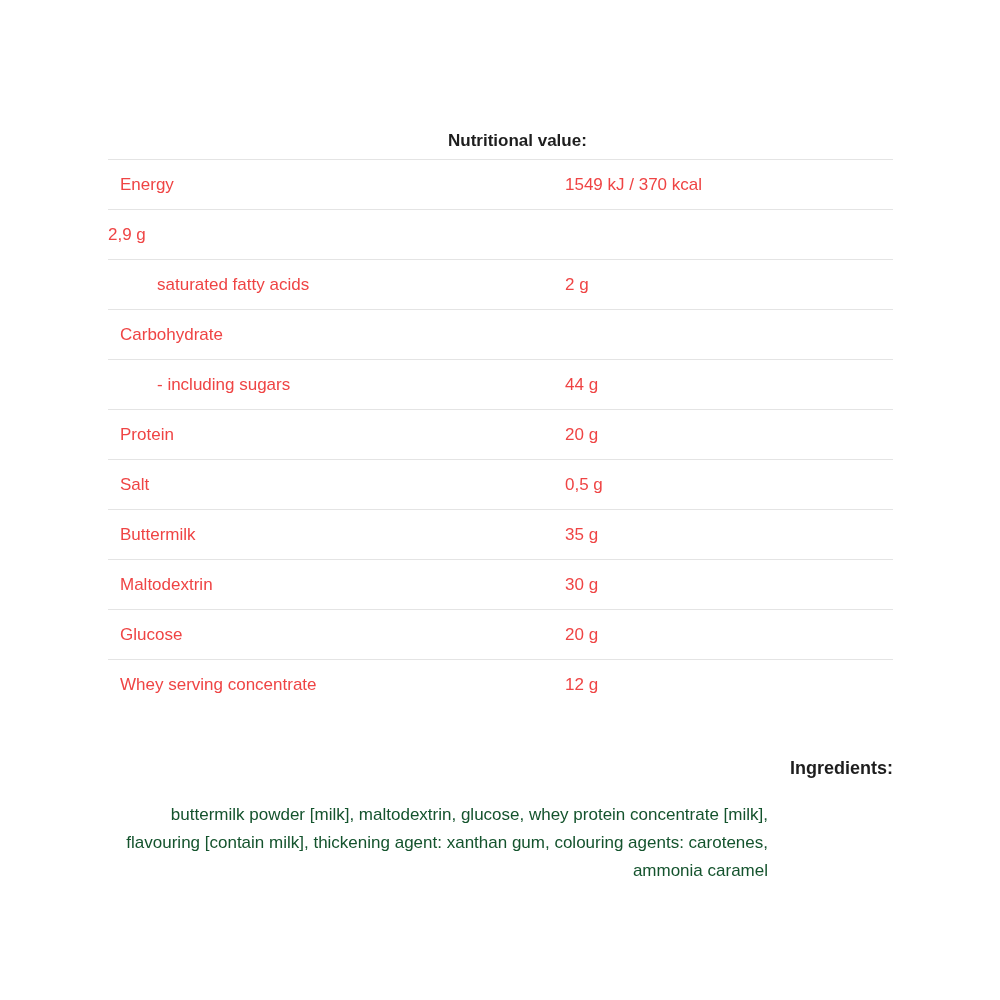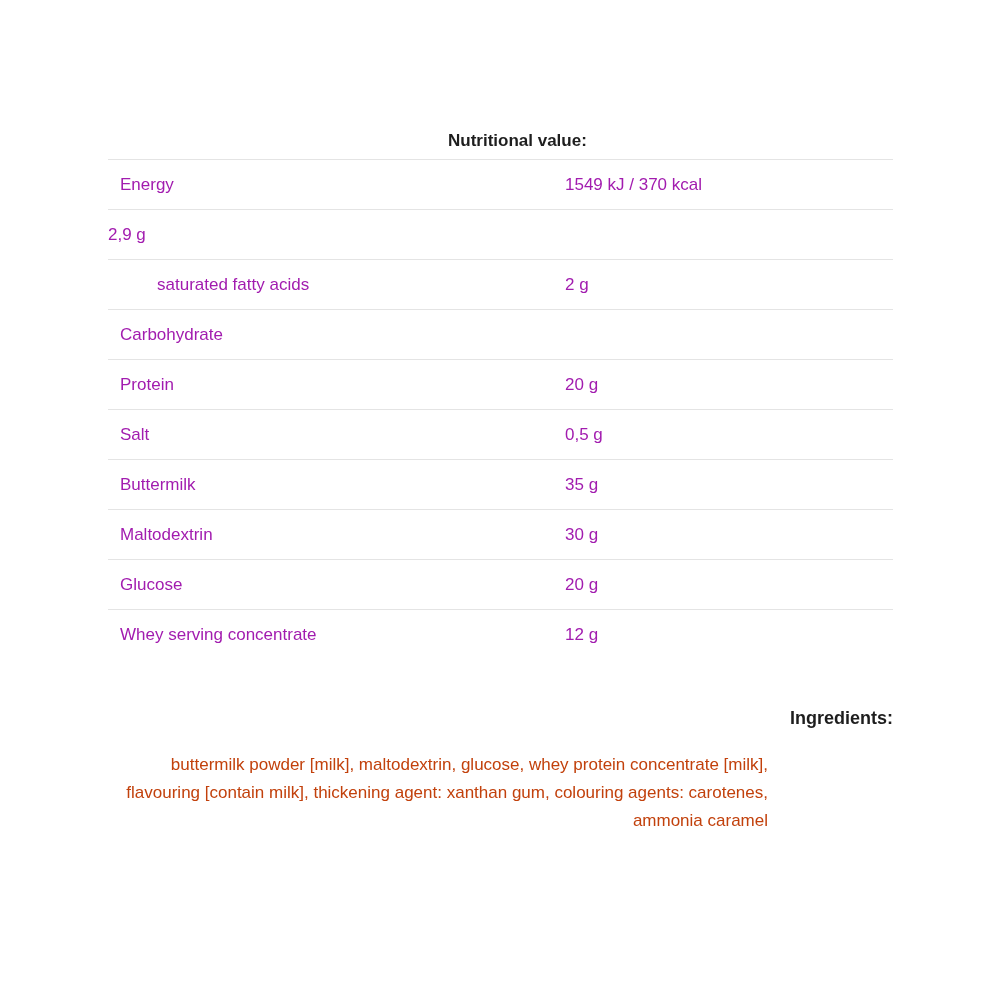--- a/index.html
+++ b/index.html
@@ -16,21 +16,21 @@
     width: 785px;
   }
   
   .ntable { width: 100%; }
   .trow {
     display: flex;
     align-items: center;
     height: 50px;
     border-bottom: 1px solid #e4e4e4;
     font-size: 17px;
-    color: #a21caf;
+    color: #ef4444;
   }
   .trow.header {
     height: 38px;
     font-weight: 700;
     color: #1e1e1e;
     justify-content: flex-end;
   }
   .trow.last { border-bottom: none; }
   .col-label {
     width: 457px;
@@ -43,21 +43,21 @@
   .ingredients { margin-top: 48px; text-align: right; }
   .ingredients-heading {
     font-size: 18px;
     font-weight: 700;
     color: #1e1e1e;
     margin-bottom: 22px;
   }
   .ingredients-text {
     font-size: 17px;
     line-height: 28px;
-    color: #c2410c;
+    color: #14532d;
     max-width: 660px;
   }
 </style>
 </head>
 <body>
 
 <div class="content">
 
   <div class="ntable">
 
@@ -76,20 +76,24 @@
 
     <div class="trow indent">
       <div class="col-label">saturated fatty acids</div>
       <div class="col-value">2 g</div>
     </div>
 
     <div class="trow">
       <div class="col-label">Carbohydrate</div>
     </div>
 
+    <div class="trow indent">
+      <div class="col-label">- including sugars</div>
+      <div class="col-value">44 g</div>
+    </div>
 
     <div class="trow">
       <div class="col-label">Protein</div>
       <div class="col-value">20 g</div>
     </div>
 
     <div class="trow">
       <div class="col-label">Salt</div>
       <div class="col-value">0,5 g</div>
     </div>

